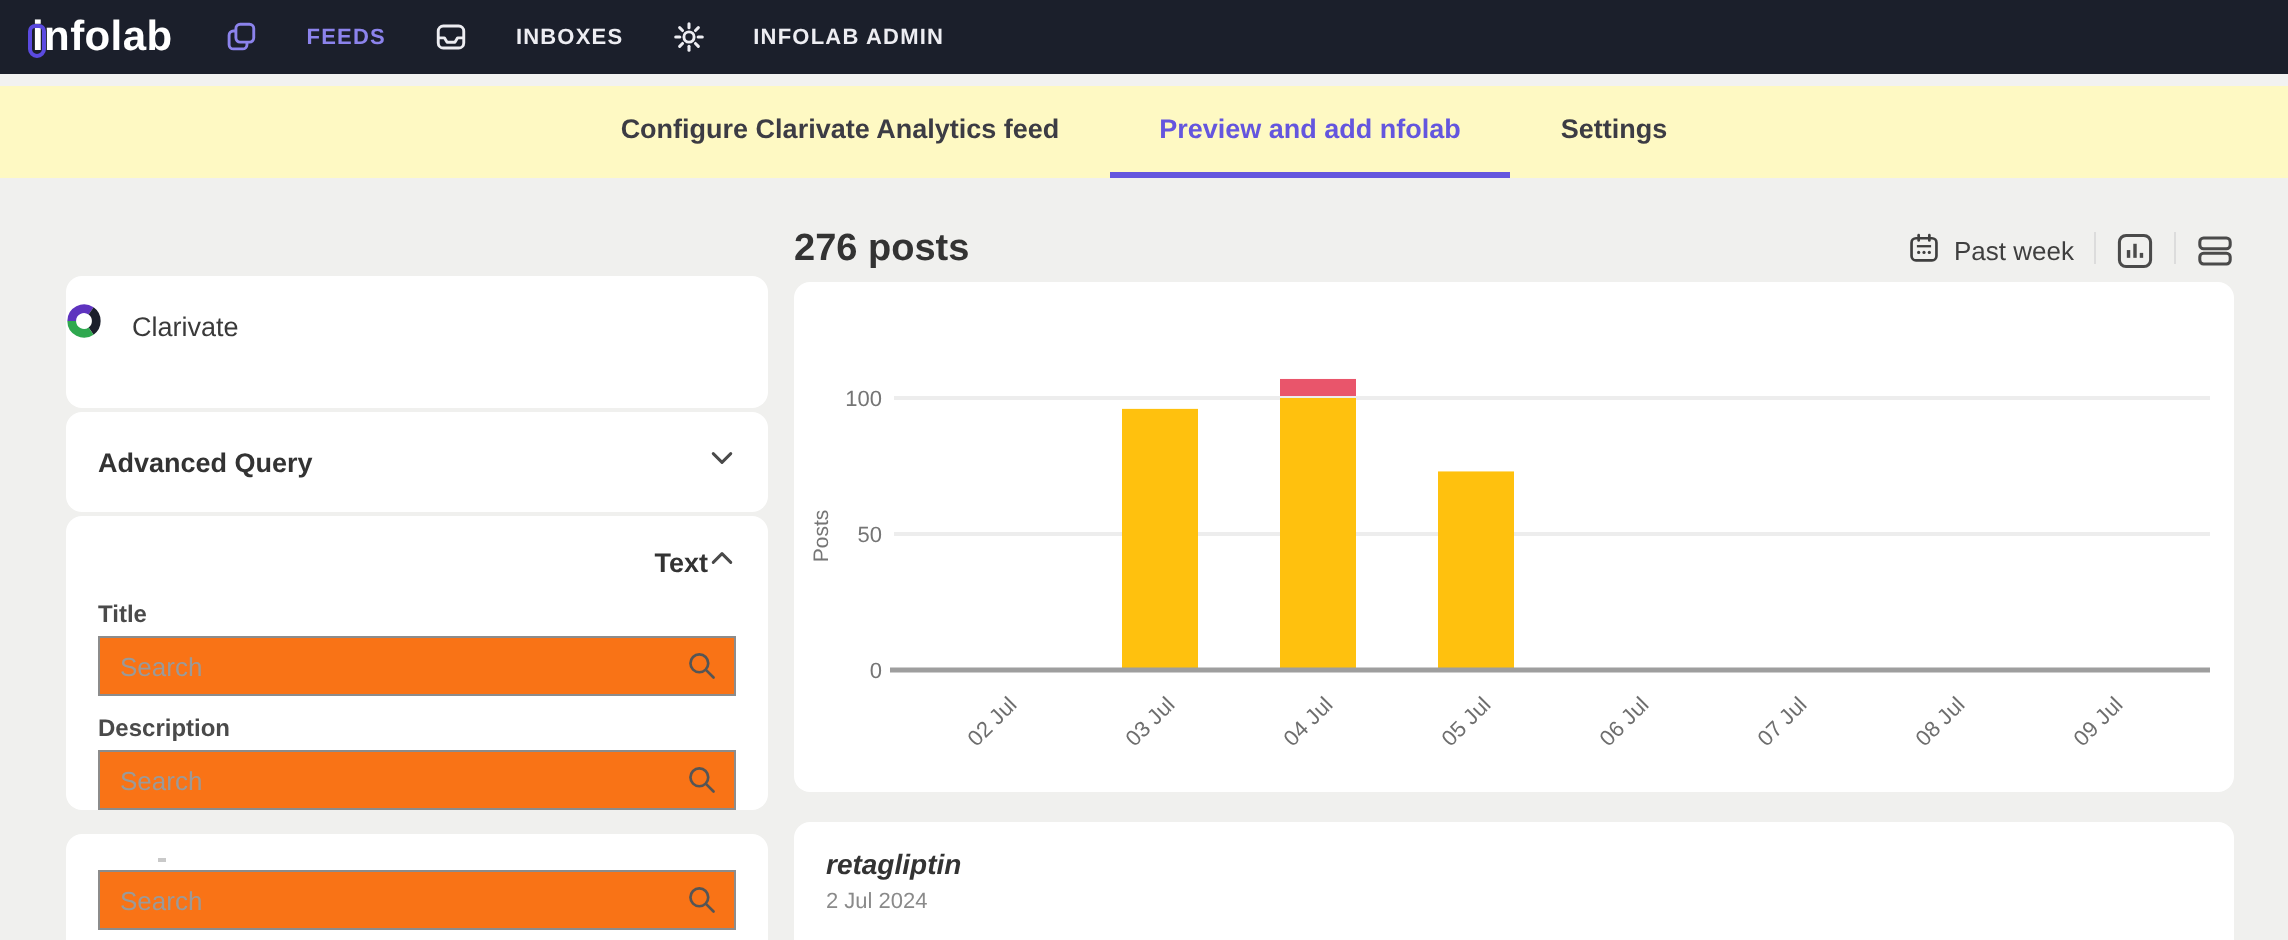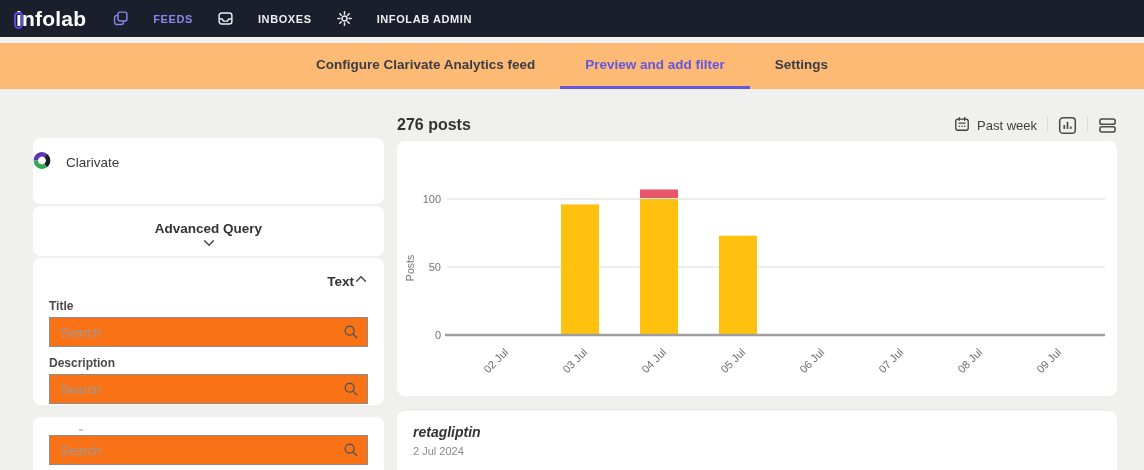--- a/index.html
+++ b/index.html
@@ -13,49 +13,49 @@
   .logo .i-wrap { position:relative; display:inline-block; }
   .logo .tube { position:absolute; left:-2.5px; top:5px; width:9px; height:17px; border:2px solid #5B4AE0; border-radius:4px 4px 5px 5px; pointer-events:none; }
   .nav { display:flex; align-items:center; gap:24px; }
   .nav-item { display:flex; align-items:center; gap:24px; cursor:pointer; }
   .nav-item .lbl { font-size:11px; font-weight:700; letter-spacing:0.6px; color:#EDEDF2; }
   .nav-item.active .lbl { color:#8C83EC; }
   .nav-item svg { display:block; }
 
   
   .header-gap { height:6px; background:#F2F2F1; }
-  .tabbar { height:46px; background:#fdba74; display:flex; justify-content:center; }
+  .tabbar { height:46px; background:#fef9c3; display:flex; justify-content:center; }
   .tab { display:flex; align-items:center; padding:0 25px; font-size:13.5px; font-weight:600; color:#3C3C44; border-bottom:3px solid transparent; cursor:pointer; }
   .tab.active { color:#6456DE; border-bottom-color:#6456DE; }
 
   
   .content { display:flex; padding-left:33px; height:381px; }
   .card { background:#fff; border-radius:8px; }
 
   
   .sidebar { width:351px; margin-top:49px; flex:none; }
   .feed-card { padding:13px 0; height:66px; margin-bottom:2px; cursor:pointer; }
   .feed-row { display:flex; align-items:center; gap:14px; }
   .feed-name { font-size:13.5px; color:#3A3A3A; }
-  .aq-card { padding:15px 16px; height:50px; margin-bottom:2px; display:flex; align-items:center; justify-content:space-between; cursor:pointer;flex-direction:column; }
+  .aq-card { padding:15px 16px; height:50px; margin-bottom:2px; display:flex; align-items:center; justify-content:space-between; cursor:pointer; }
   .sect-title { font-size:13.5px; font-weight:700; color:#333; }
   .text-card { padding:14px 16px 18px; height:147px; margin-bottom:12px; }
   .sect-head { display:flex; align-items:center; justify-content:flex-end; cursor:pointer; }
   .field-label { display:block; font-size:12px; font-weight:600; color:#4A4A4A; margin:9px 0 4px; }
   .search-wrap { position:relative; }
   .search-wrap input { width:100%; height:30px; border:1px solid #8C8C8C; border-radius:0; padding:0 32px 0 10px; font-size:13px; color:#333; font-family:"Liberation Sans", sans-serif; outline:none; background:#f97316; }
   .search-wrap input::placeholder { color:#9A9A9A; }
   .search-wrap .sicon { position:absolute; right:9px; top:7px; pointer-events:none; }
   .extra-card { padding:12px 16px; height:64px; }
   .clipped-label { width:4px; height:2px; background:#C9C9C9; margin:0 0 4px 30px; }
 
   
   .main { width:720px; margin-left:13px; margin-top:26px; flex:none; }
   .main-top { display:flex; align-items:center; justify-content:space-between; height:20px; margin-bottom:6px; }
-  .posts-count { font-size:16px; font-weight:700; color:#333; }
+  .posts-count { font-size:19px; font-weight:700; color:#333; }
   .controls { display:flex; gap:10px; }
   .range-picker { display:flex; align-items:center; gap:7px; font-size:13px; color:#3F3F3F; cursor:pointer; }
   .vdiv { width:1px; height:16px; background:#DCDCDC; }
   .icon-btn { background:none; border:none; padding:0; cursor:pointer; display:flex; align-items:center; }
   .chart-card { height:255px; padding:4px; }
   svg text { font-family:"Liberation Sans", sans-serif; }
   .post-card { margin-top:15px; padding:13px 16px; height:70px; cursor:pointer; }
   .post-title { font-size:14px; font-weight:700; color:#333;font-style:italic; }
   .post-date { font-size:11px; color:#8A8A8A; margin-top:5px; }
 </style>
@@ -105,21 +105,21 @@
         </span>
         <span class="lbl">INFOLAB ADMIN</span>
       </div>
     </nav>
   </header>
 
   <div class="header-gap"></div>
 
   <div class="tabbar">
     <div class="tab">Configure Clarivate Analytics feed</div>
-    <div class="tab active">Preview and add filter</div>
+    <div class="tab active">Preview and add nfolab</div>
     <div class="tab">Settings</div>
   </div>
 
   <div class="content">
 
     <aside class="sidebar">
       <div class="card feed-card">
         <div class="feed-row">
           <span>
             <svg width="19" height="19" viewBox="0 0 20 20" fill="none">

